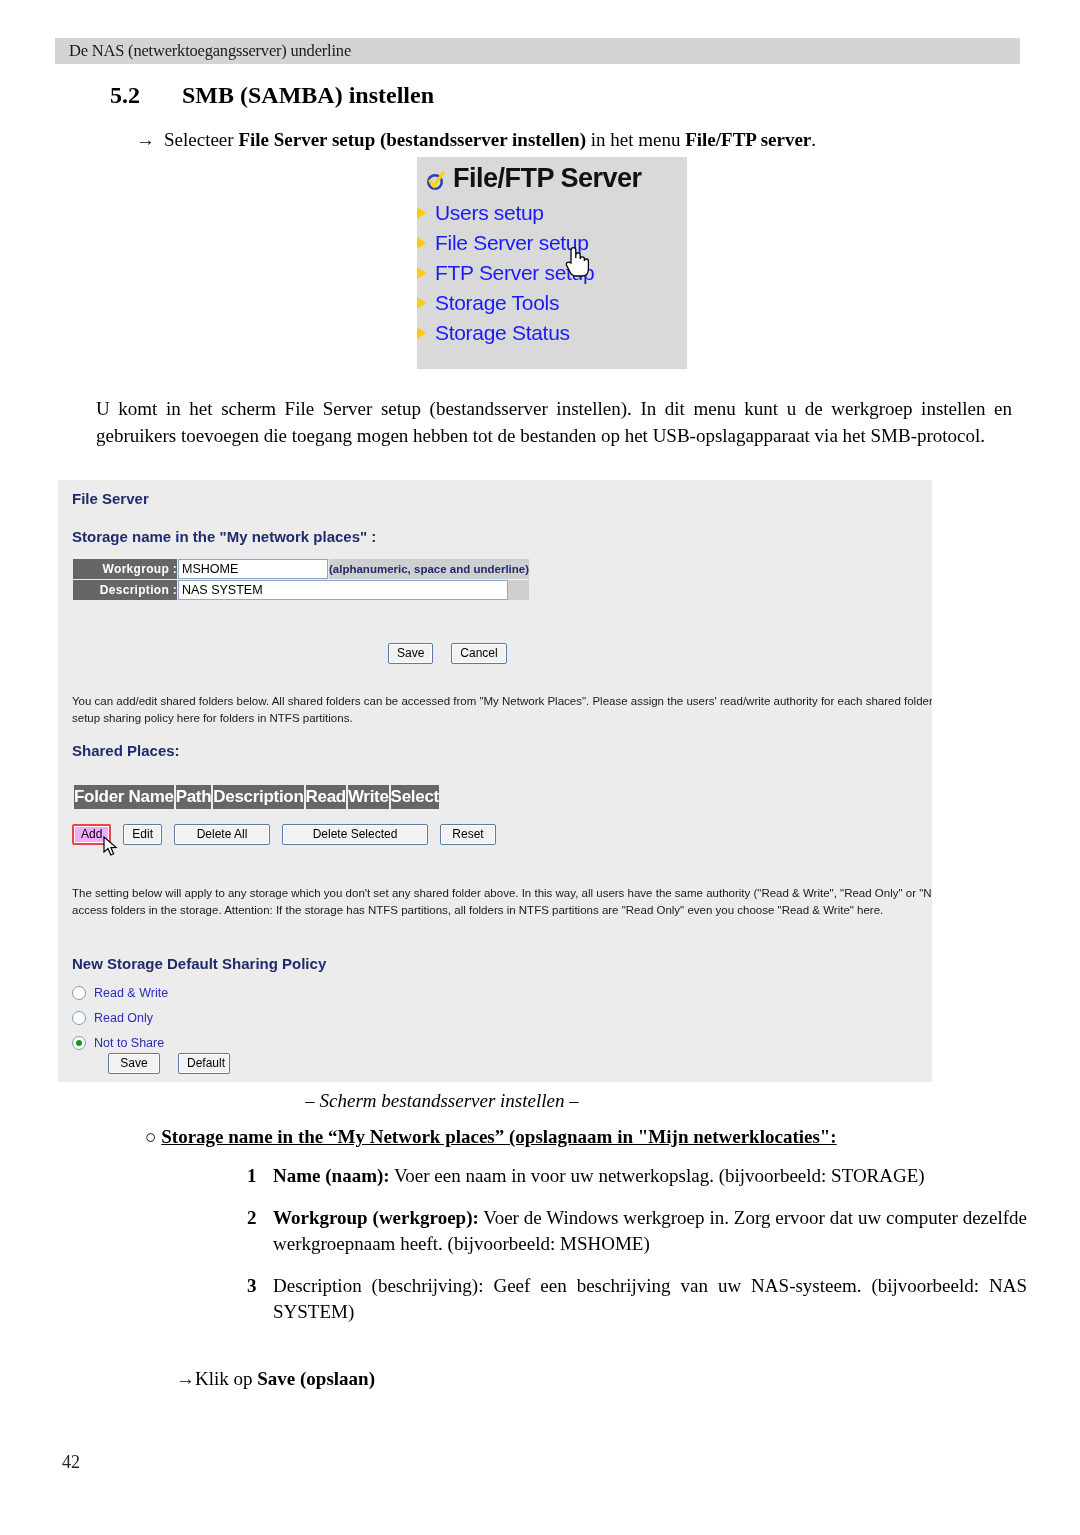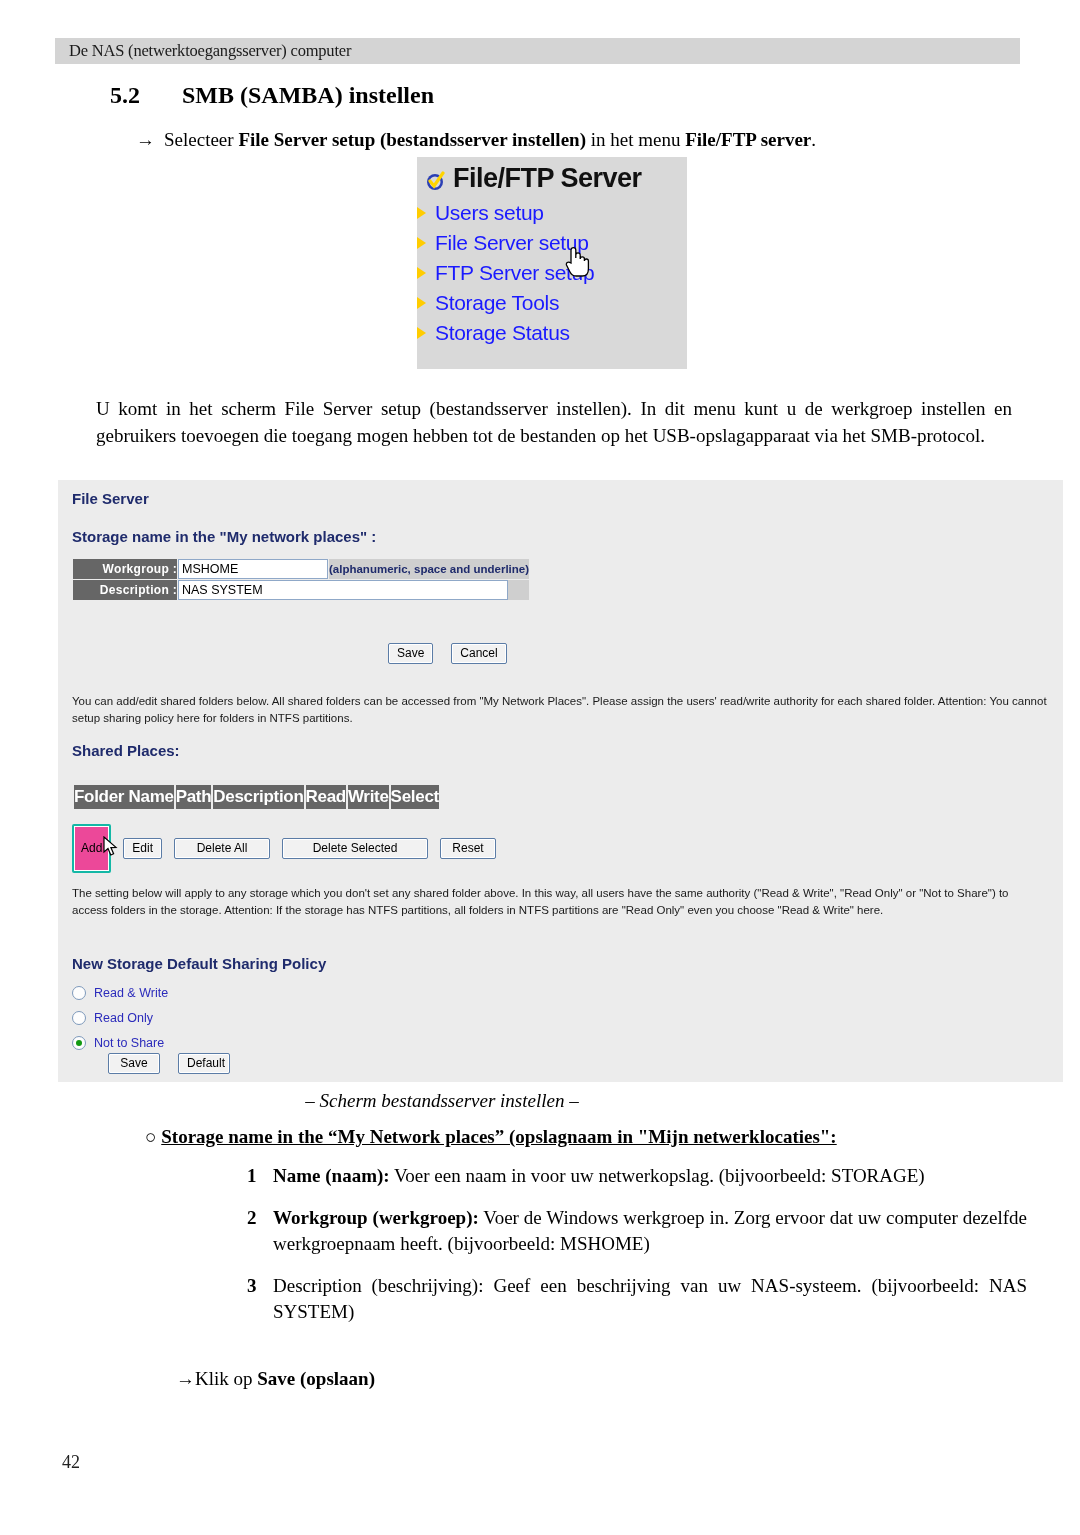--- a/index.html
+++ b/index.html
@@ -129,21 +129,21 @@
     line-height: 1.42;
     text-align: justify;
     margin-top: 8px;
   }
 
   
   .webui {
     position: absolute;
     left: 58px;
     top: 480px;
-    width: 1005px;
+    width: 874px;
     height: 602px;
     background: #ececec;
     font-family: "Liberation Sans", sans-serif;
     color: #000;
     overflow: hidden;
   }
   .webui-h1 {
     position: absolute;
     left: 14px; top: 10px;
     font-size: 15px;
@@ -210,23 +210,23 @@
     color: #000;
     background: #f2f2f2;
     border: 1px solid #5b7ca6;
     border-radius: 2px;
     padding: 2px 8px;
     box-shadow: inset 0 0 0 1px #ffffff;
     cursor: pointer;
     line-height: 1.25;
   }
   .wbtn.focused {
-    border: 2px solid #14b8a6;
-    background: #ec4899;
-    padding: 15px 7px;
+    border: 2px solid #ef4444;
+    background: #f0abfc;
+    padding: 1px 7px;
   }
 
   .savecancel-row {
     position: absolute;
     left: 330px;
     top: 163px;
     display: flex;
     gap: 18px;
   }
 
@@ -386,21 +386,21 @@
     left: 62px;
     top: 1452px;
     font-size: 18px;
     color: #222;
   }
 </style>
 </head>
 <body>
 
 <div class="running-header">
-  <span class="running-header-text">De NAS (netwerktoegangsserver) computer</span>
+  <span class="running-header-text">De NAS (netwerktoegangsserver) underline</span>
 </div>
 
 <div class="section-heading">
   <span class="section-num">5.2</span>
   <span class="section-title">SMB (SAMBA) instellen</span>
 </div>
 
 <div class="arrow-line">
   <span class="arrow-glyph">→</span><span>Selecteer </span><span class="b">File Server setup (bestandsserver instellen)</span><span> in het menu </span><span class="b">File/FTP server</span><span>.</span>
 </div>

